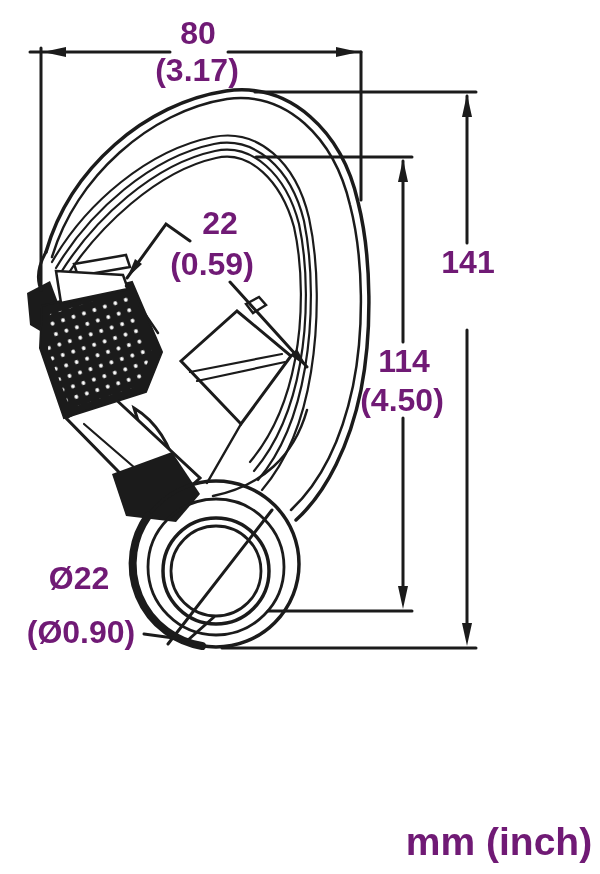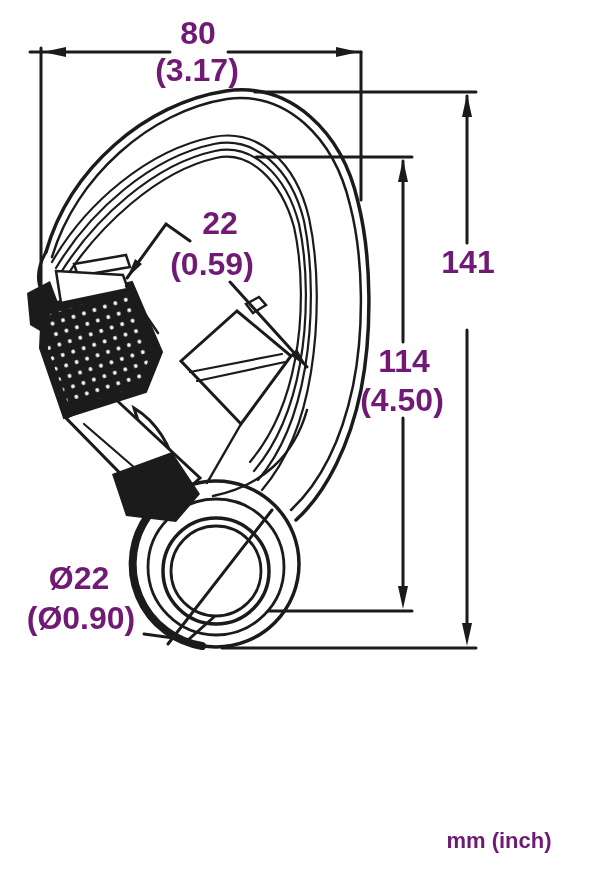--- a/index.html
+++ b/index.html
@@ -3,21 +3,21 @@
 <meta charset="utf-8">
 <style>
   html,body{margin:0;padding:0;background:#ffffff;}
   #stage{position:relative;width:600px;height:874px;background:#ffffff;overflow:hidden;
          font-family:"Liberation Sans",sans-serif;}
   #drawing{position:absolute;left:0;top:0;}
   .label{position:absolute;transform:translate(-50%,-50%);
          font-family:"Liberation Sans",sans-serif;
          font-weight:bold;font-size:32px;line-height:1;color:#701a75;
          white-space:nowrap;}
-  .label.units{font-size:22px;}
+  .label.units{font-size:39px;}
 </style>
 </head>
 <body>
 
 <div id="stage">
 
   <svg id="drawing" width="600" height="874" viewBox="0 0 600 874" fill="none" stroke="#1b1b1b" stroke-width="3" stroke-linecap="round">
 
     <defs>
       <pattern id="knurl" width="11" height="11" patternUnits="userSpaceOnUse" patternTransform="rotate(-18)">
@@ -116,16 +116,16 @@
 
   <div class="label" style="left:220px;top:223px;">22</div>
   <div class="label" style="left:212px;top:264px;">(0.59)</div>
 
   <div class="label" style="left:468px;top:262px;">141</div>
 
   <div class="label" style="left:404px;top:361px;">114</div>
   <div class="label" style="left:402px;top:400px;">(4.50)</div>
 
   <div class="label" style="left:79px;top:578px;">Ø22</div>
-  <div class="label" style="left:81px;top:618px;text-align:center;">(Ø0.90)</div>
+  <div class="label" style="left:81px;top:632px;text-align:center;">(Ø0.90)</div>
 
   <div class="label units" style="left:499px;top:841px;">mm (inch)</div>
 </div>
 
 </body></html>

